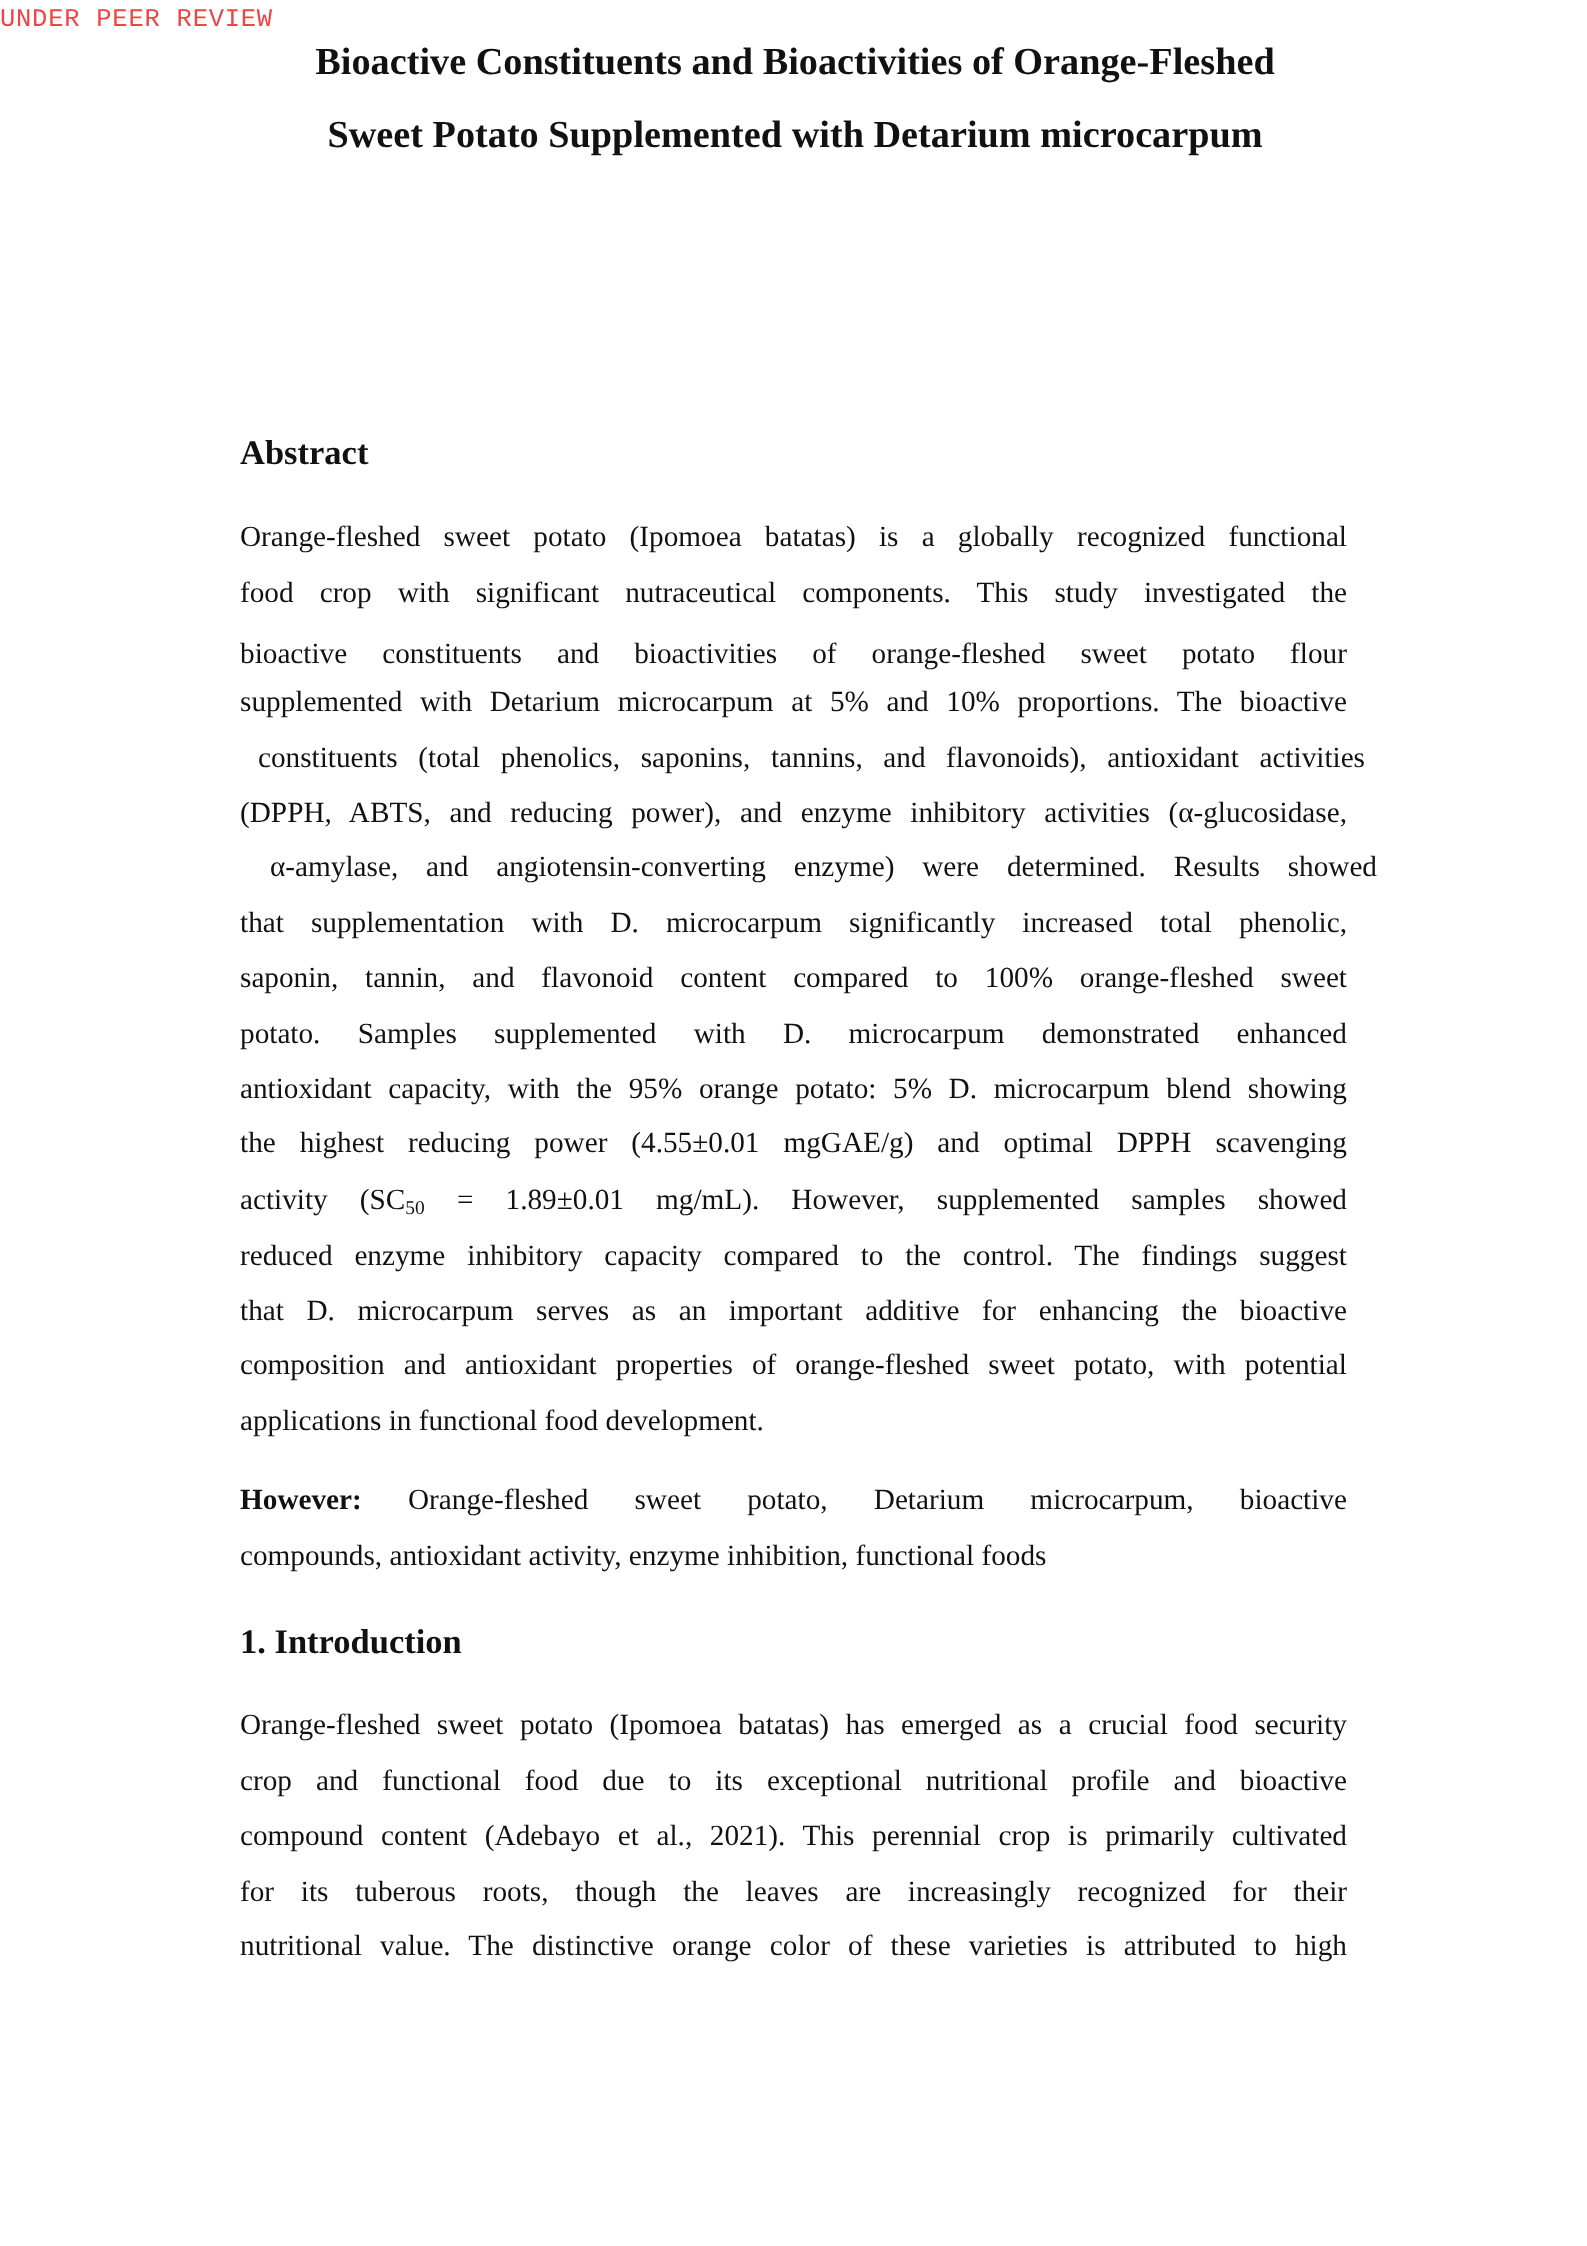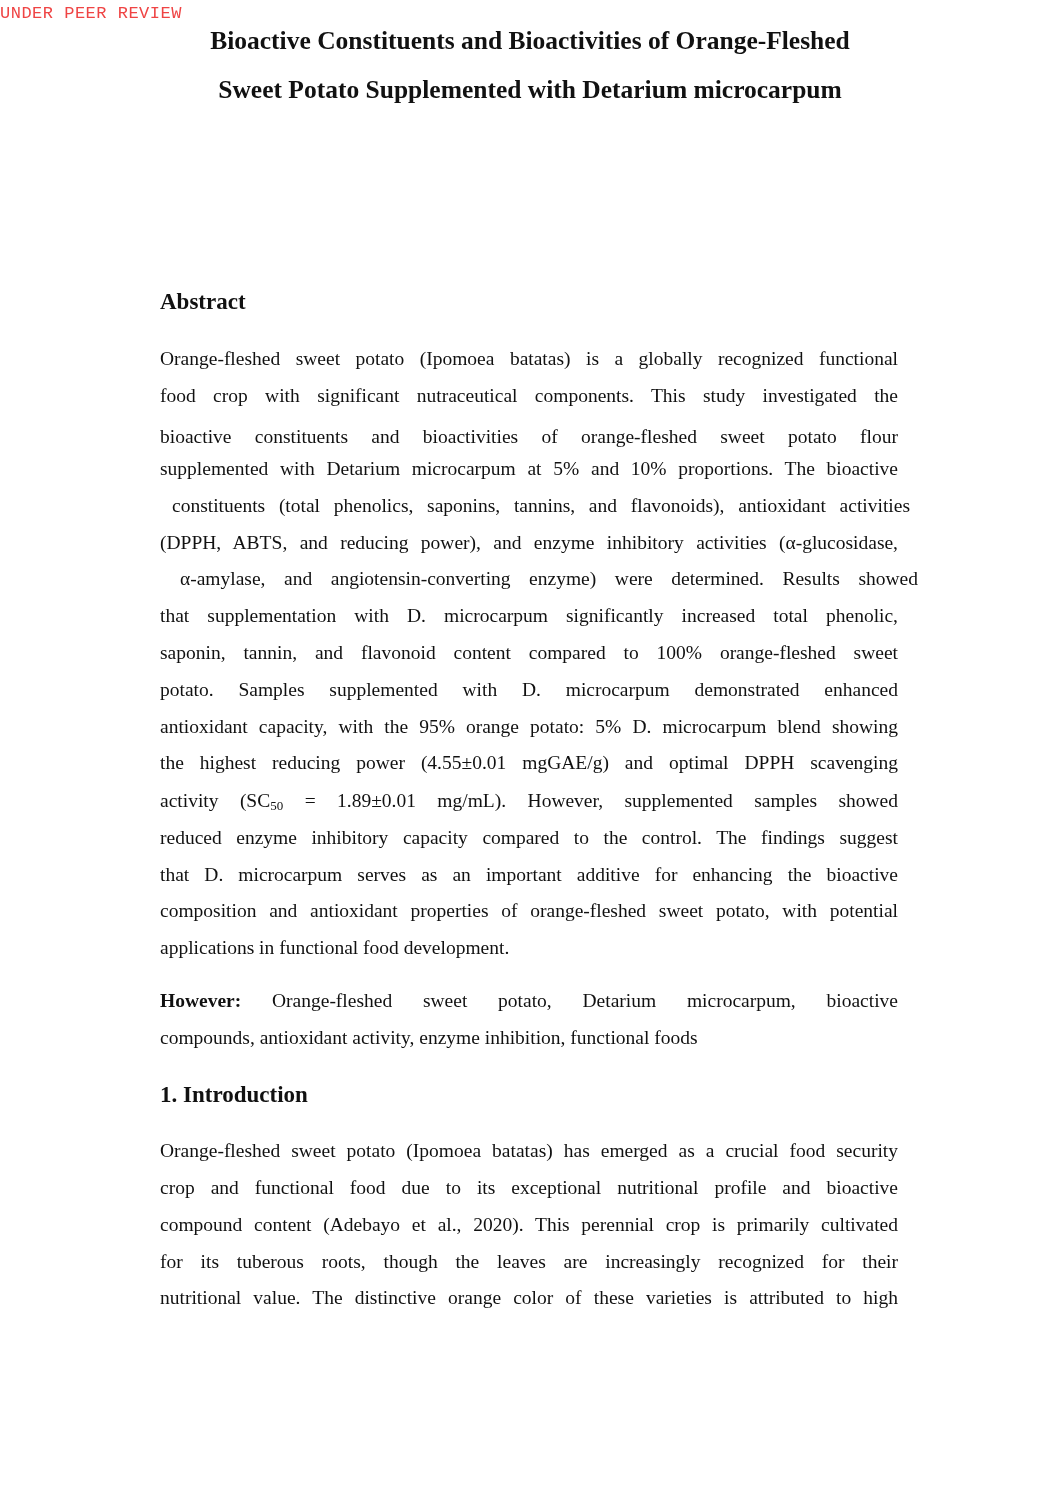--- a/index.html
+++ b/index.html
@@ -62,16 +62,16 @@
 
 <div>
   <div class="line" style="top:989px;"><span class="kw-label">However:</span><span> Orange-fleshed sweet potato, Detarium microcarpum, bioactive</span></div>
   <div class="line last" style="top:1026px;">compounds, antioxidant activity, enzyme inhibition, functional foods</div>
 </div>
 
 <div>
   <div class="heading" style="top:1081px;">1. Introduction</div>
   <div class="line" style="top:1139px;">Orange-fleshed sweet potato (Ipomoea batatas) has emerged as a crucial food security</div>
   <div class="line" style="top:1176px;">crop and functional food due to its exceptional nutritional profile and bioactive</div>
-  <div class="line" style="top:1213px;">compound content (Adebayo et al., 2020). This perennial crop is primarily cultivated</div>
+  <div class="line" style="top:1213px;">compound content (Adebayo et al., 2021). This perennial crop is primarily cultivated</div>
   <div class="line" style="top:1250px;">for its tuberous roots, though the leaves are increasingly recognized for their</div>
   <div class="line" style="top:1286px;">nutritional value. The distinctive orange color of these varieties is attributed to high</div>
 </div>
 
 </body></html>

